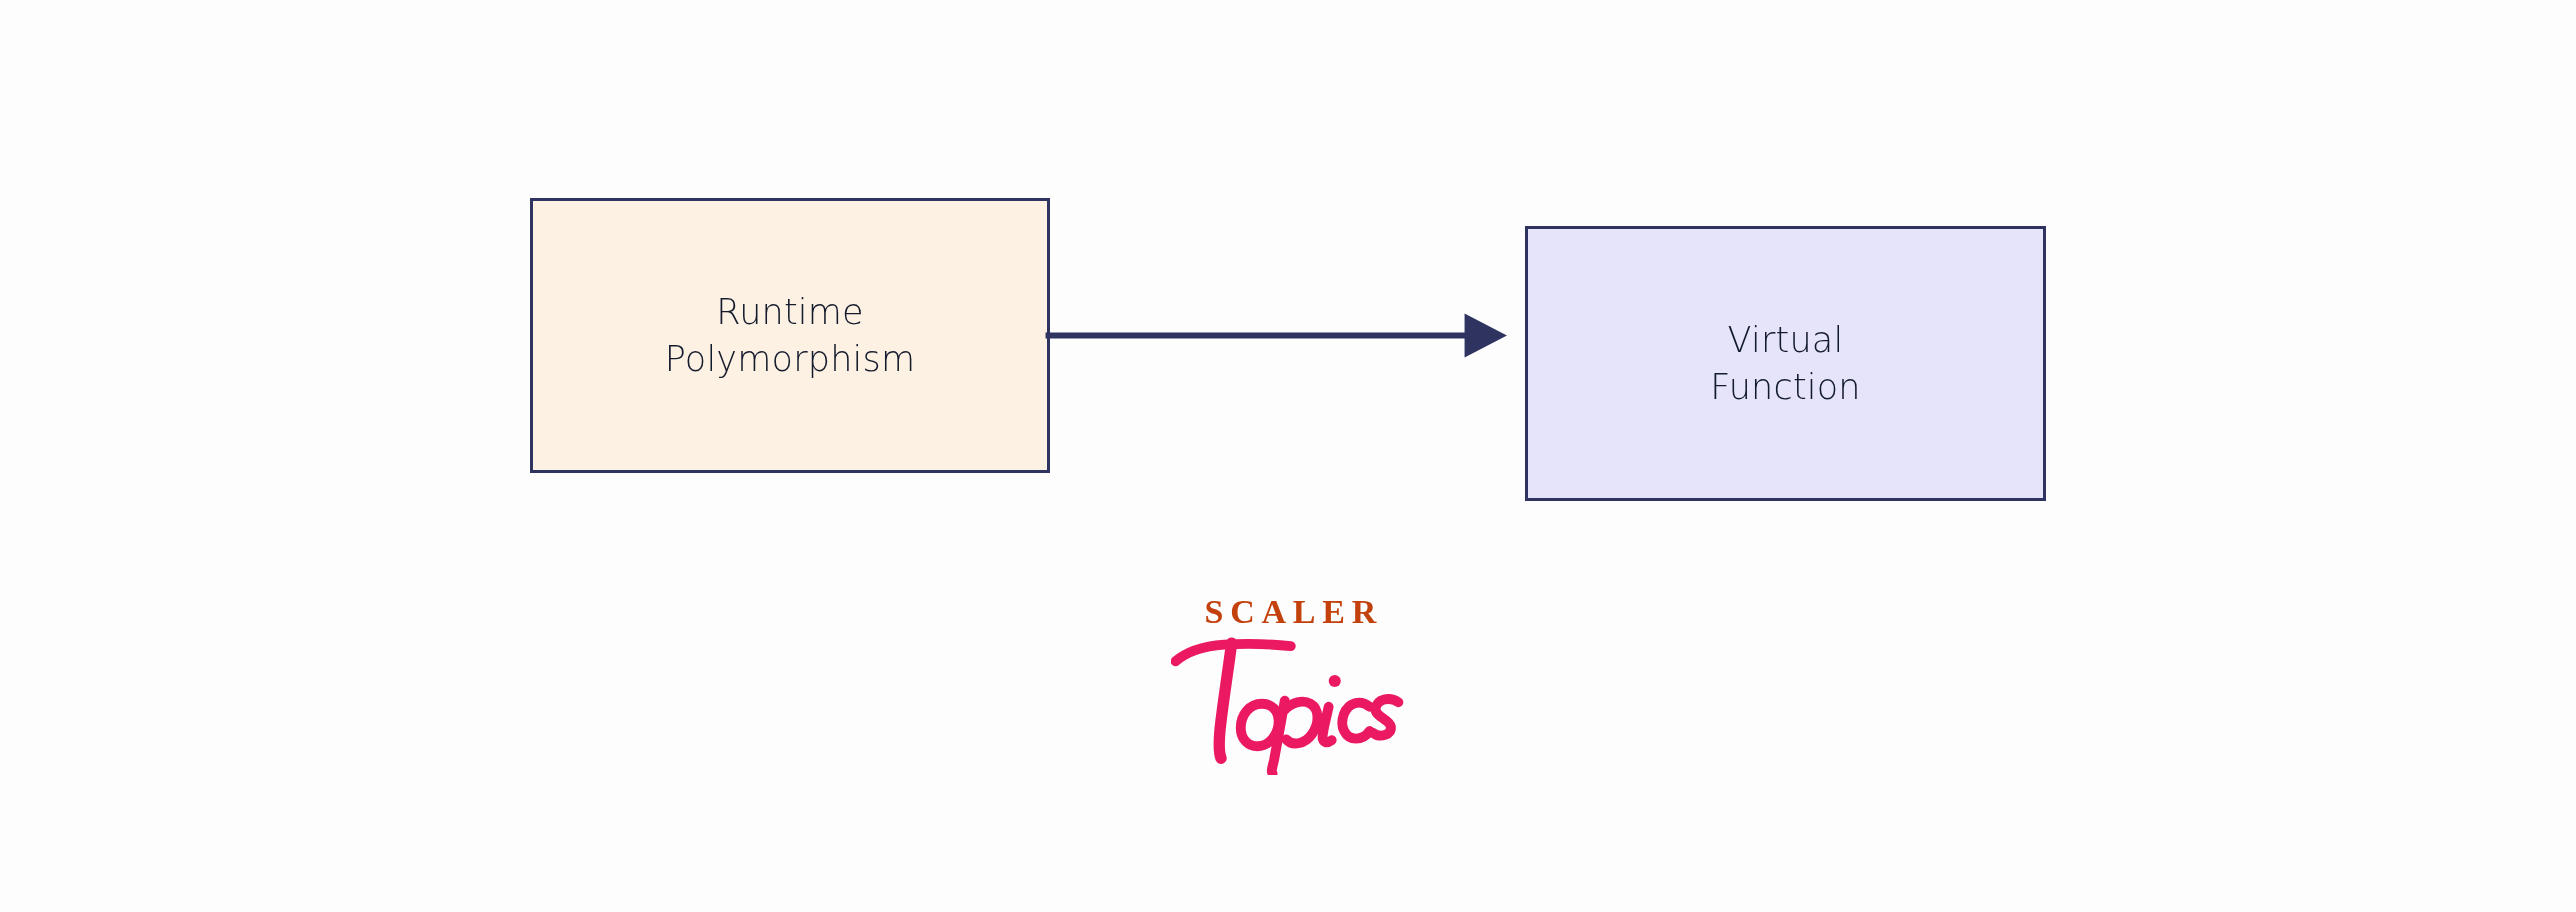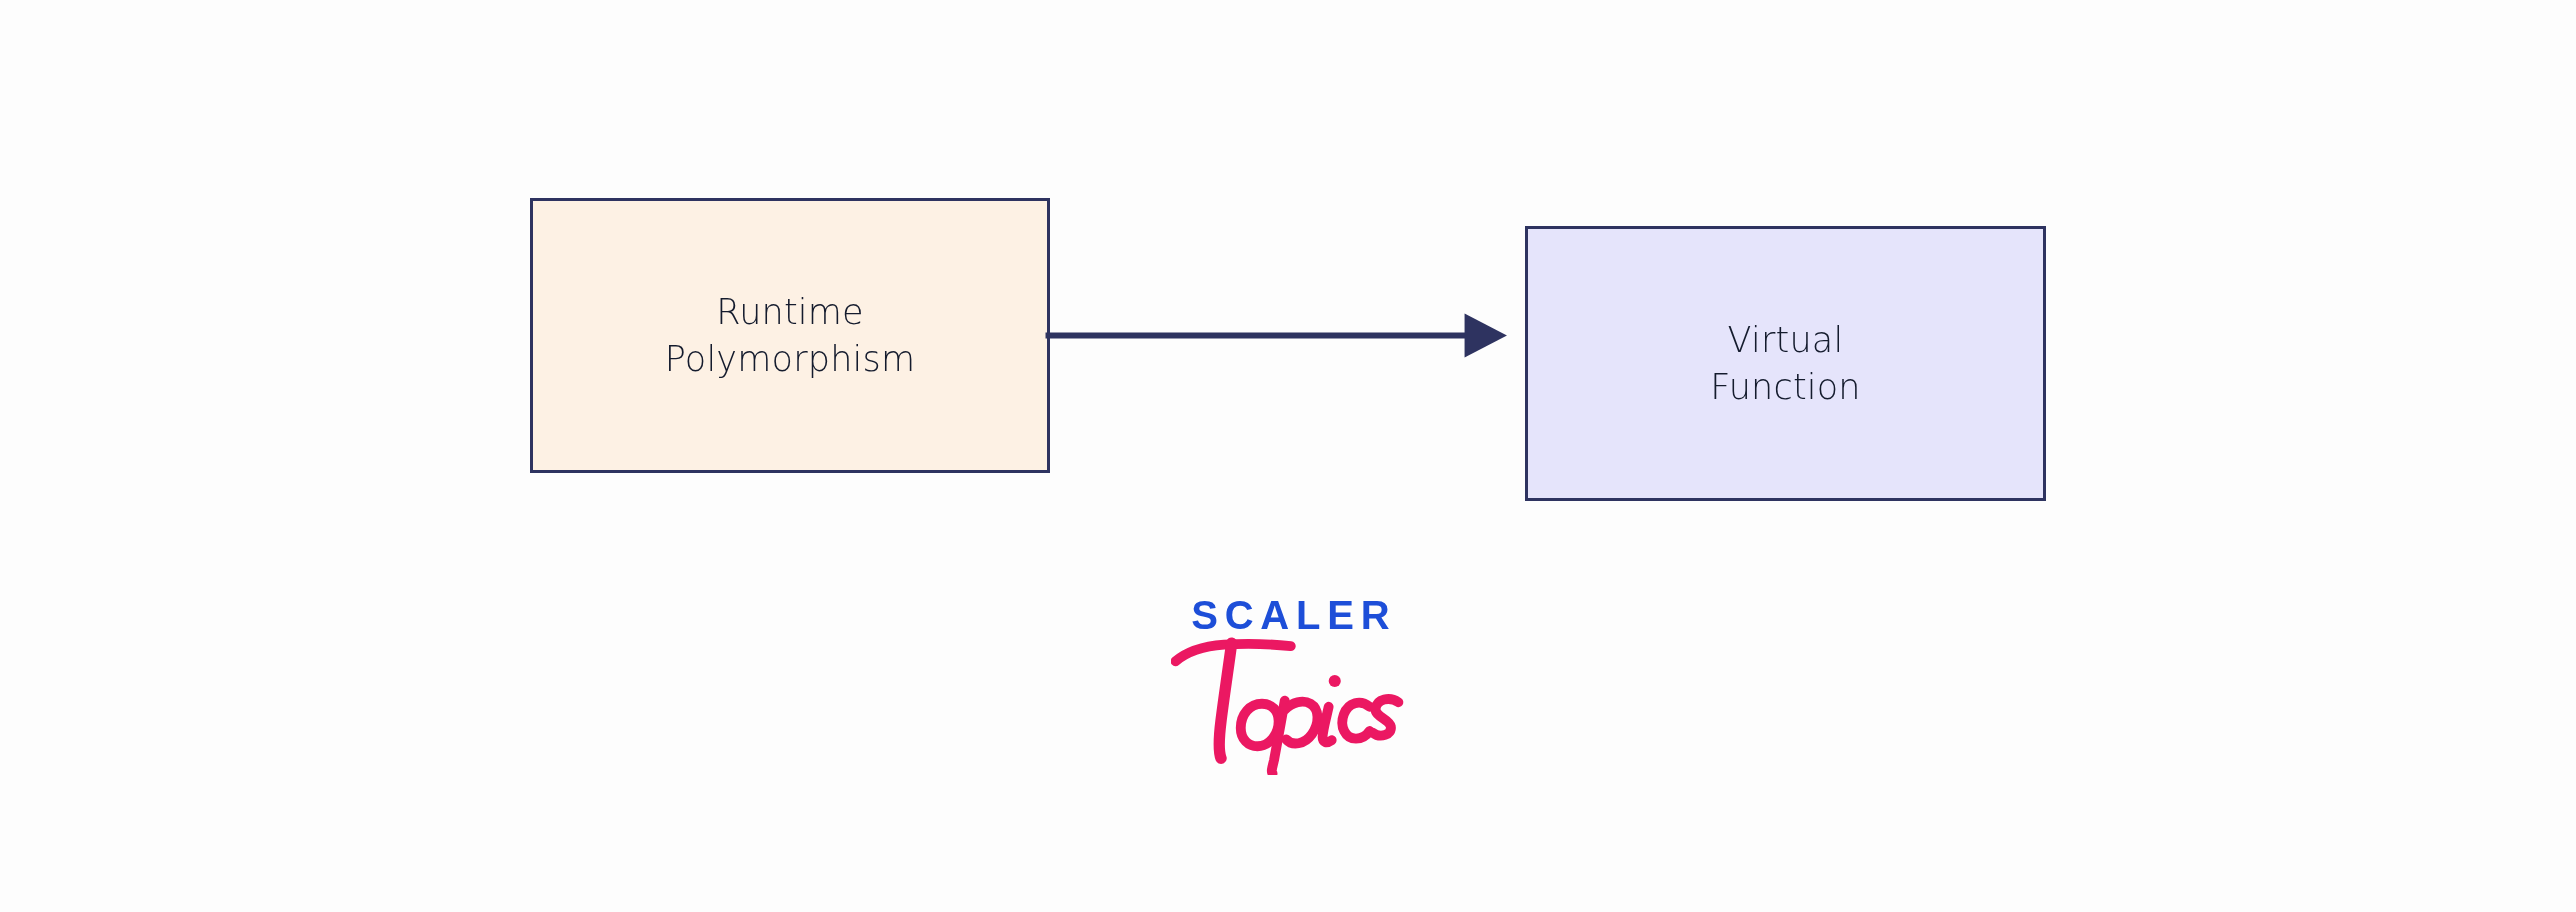--- a/index.html
+++ b/index.html
@@ -66,25 +66,25 @@
 
   
   #brand-logo {
     position: absolute;
     left: 1166px;
     top: 589px;
     width: 242px;
     height: 189px;
   }
   #logo-wordmark-scaler {
-    font-family: Liberation Sans, sans-serif;
+    font-family: Liberation Serif, serif;
     font-weight: bold;
-    font-size: 40px;
+    font-size: 34px;
     letter-spacing: 6.8px;
-    color: #1d4ed8;
+    color: #c2410c;
     text-align: center;
     line-height: 1;
     padding-left: 6.8px;
     position: absolute;
     left: 0;
     top: 6px;
     width: 242px;
   }
   #logo-wordmark-topics {
     position: absolute;

